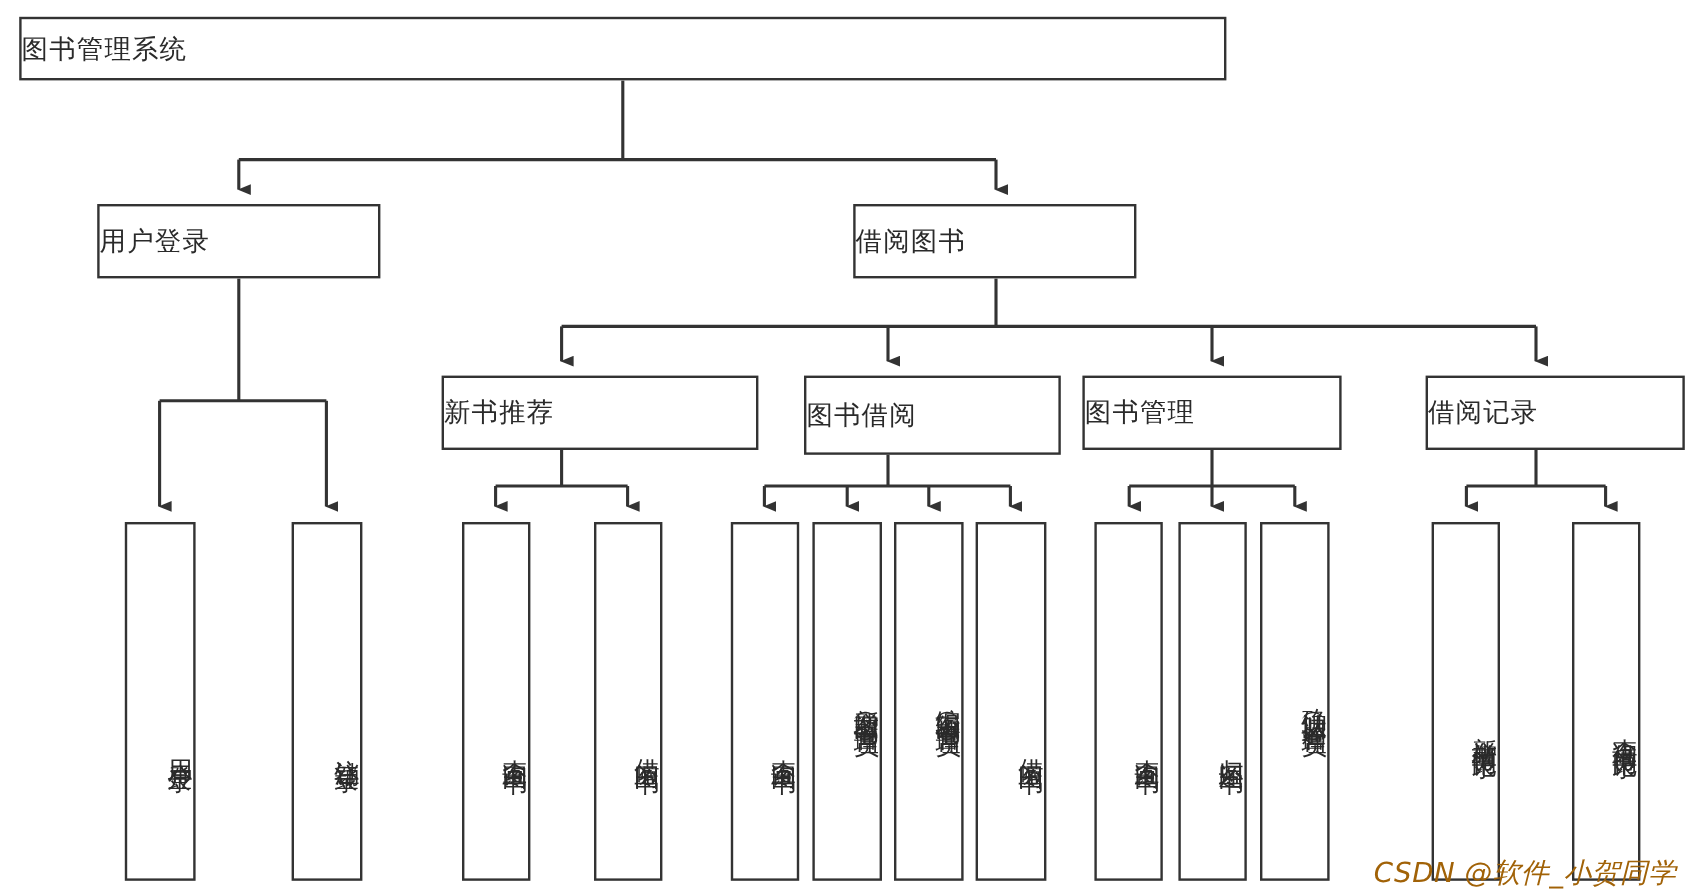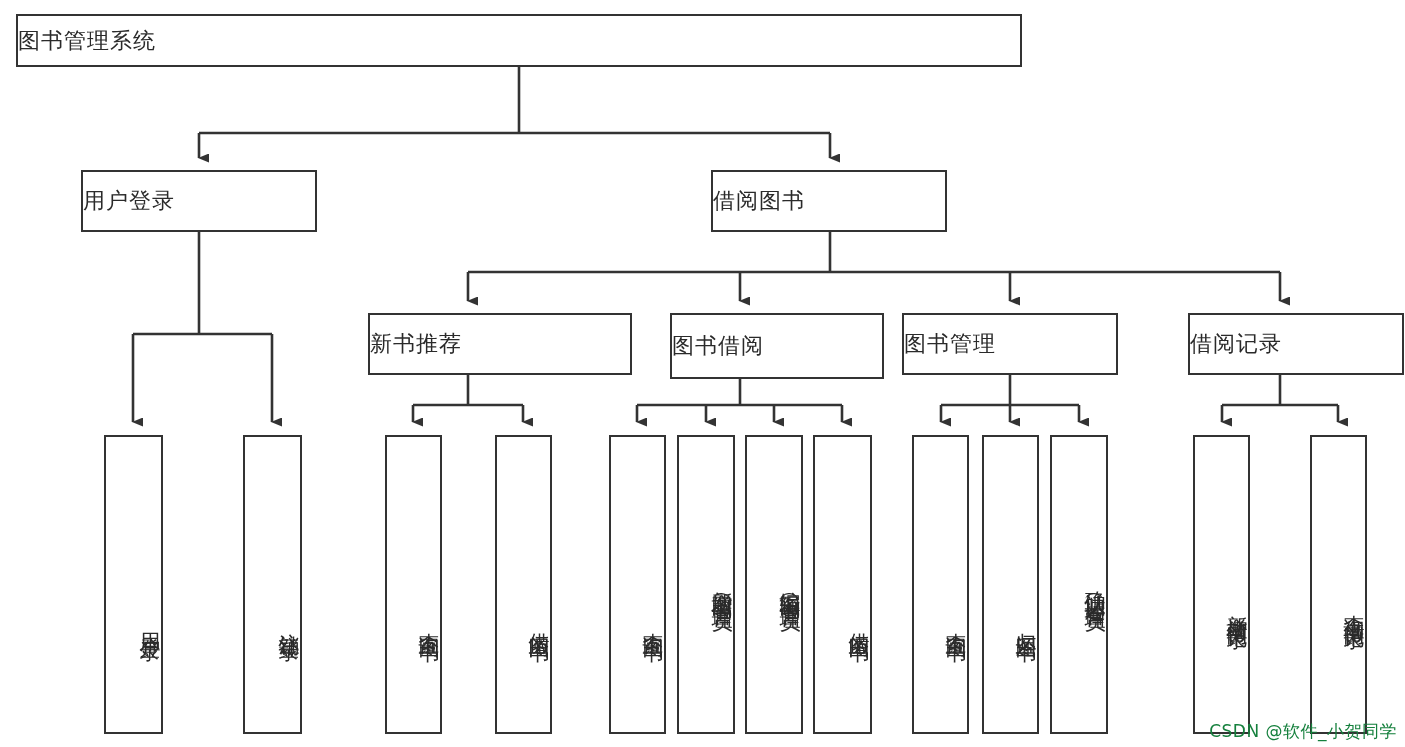--- a/index.html
+++ b/index.html
@@ -43,25 +43,26 @@
     letter-spacing: 3px;
     padding-top: 6px;
     align-items: flex-start;
     justify-content: center;
     line-height: 1.05;
   }
   .watermark {
     position: absolute;
     right: 8px;
     bottom: 4px;
-    font-size: 17px;
-    color: #15803d;
+    font-size: 23px;
+    color: #a16207;
     font-family: "DejaVu Sans", "Liberation Sans", sans-serif;
     white-space: nowrap;
     letter-spacing: 0.5px;
+    font-style: italic;
   }
 </style>
 </head>
 <body>
 
 <div id="canvas">
 
   <svg id="wires" viewBox="0 0 1405 747">
     <defs>
       <marker id="arrow" markerWidth="9" markerHeight="11" refX="4.5" refY="10" orient="auto" markerUnits="userSpaceOnUse">

